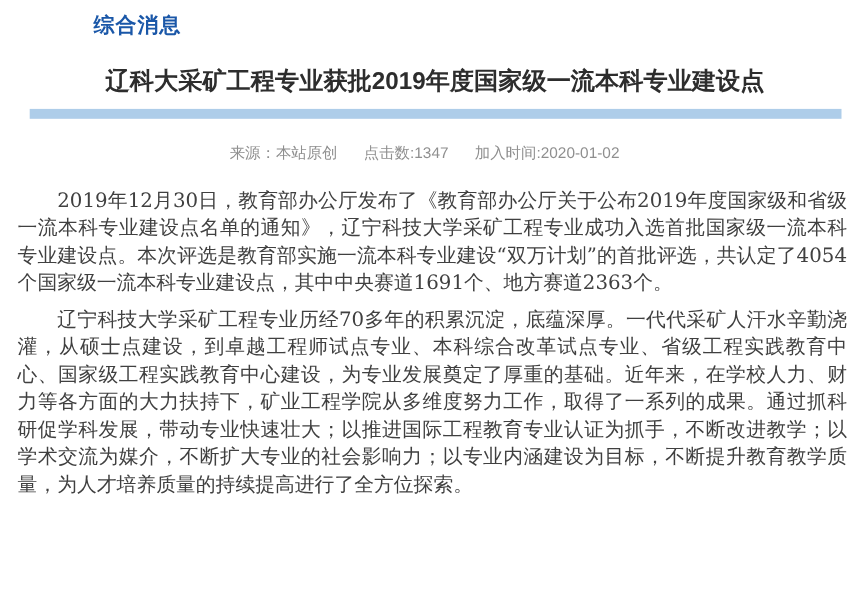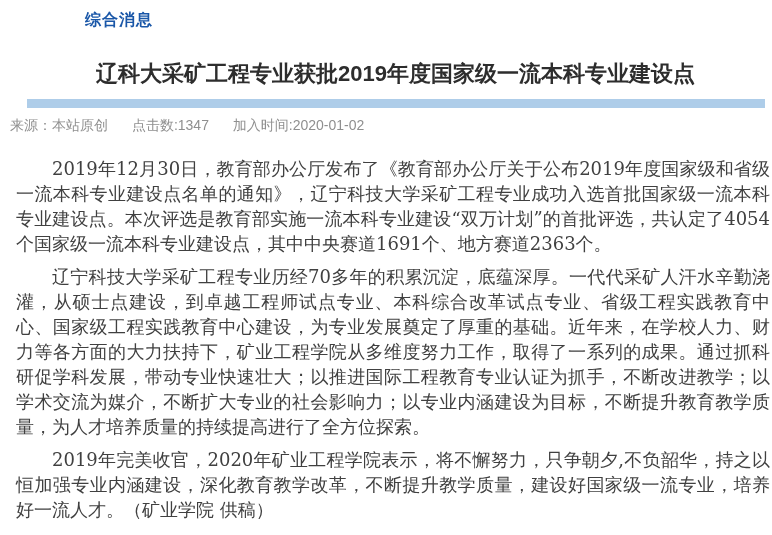--- a/index.html
+++ b/index.html
@@ -14,21 +14,21 @@
     width: 772px;
     height: 535px;
     background: #ffffff;
     position: relative;
   }
   .top-bar {
     padding: 10px 0 0 85px;
     height: 30px;
   }
   .category-link {
-    font-size: 16px;
+    font-size: 19px;
     font-weight: bold;
     color: #1a57a8;
     text-decoration: none;
     letter-spacing: 1px;
     cursor: pointer;
     font-family: "Liberation Sans", sans-serif;
   }
   .article-title {
     margin-top: 26px;
     text-align: center;
@@ -38,22 +38,22 @@
     color: #2d2d2d;
     font-family: "Liberation Sans", sans-serif;
     padding-left: 19px;
   }
   .title-divider {
     margin: 7px 7px 0 27px;
     height: 9px;
     background: #aecde9;
   }
   .meta-line {
-    margin-top: 8px;
-    text-align: left;
+    margin-top: 22px;
+    text-align: center;
     font-size: 14px;
     line-height: 18px;
     color: #8f8f8f;
     font-family: "Liberation Sans", sans-serif;
   }
   .meta-line .meta-item { margin: 0 10px; }
   .article-body {
     margin-top: 22px;
     padding: 0 2px 0 16px;
     font-size: 18px;
@@ -83,16 +83,15 @@
 
   <div class="meta-line">
     <span class="meta-item">来源：本站原创</span>
     <span class="meta-item">点击数:1347</span>
     <span class="meta-item">加入时间:2020-01-02</span>
   </div>
 
   <div class="article-body">
     <p>2019年12月30日，教育部办公厅发布了《教育部办公厅关于公布2019年度国家级和省级一流本科专业建设点名单的通知》，辽宁科技大学采矿工程专业成功入选首批国家级一流本科专业建设点。本次评选是教育部实施一流本科专业建设“双万计划”的首批评选，共认定了4054个国家级一流本科专业建设点，其中中央赛道1691个、地方赛道2363个。</p>
     <p>辽宁科技大学采矿工程专业历经70多年的积累沉淀，底蕴深厚。一代代采矿人汗水辛勤浇灌，从硕士点建设，到卓越工程师试点专业、本科综合改革试点专业、省级工程实践教育中心、国家级工程实践教育中心建设，为专业发展奠定了厚重的基础。近年来，在学校人力、财力等各方面的大力扶持下，矿业工程学院从多维度努力工作，取得了一系列的成果。通过抓科研促学科发展，带动专业快速壮大；以推进国际工程教育专业认证为抓手，不断改进教学；以学术交流为媒介，不断扩大专业的社会影响力；以专业内涵建设为目标，不断提升教育教学质量，为人才培养质量的持续提高进行了全方位探索。</p>
-    <p>2019年完美收官，2020年矿业工程学院表示，将不懈努力，只争朝夕,不负韶华，持之以恒加强专业内涵建设，深化教育教学改革，不断提升教学质量，建设好国家级一流专业，培养好一流人才。（矿业学院 供稿）</p>
   </div>
 
 </div>
 
 </body></html>

